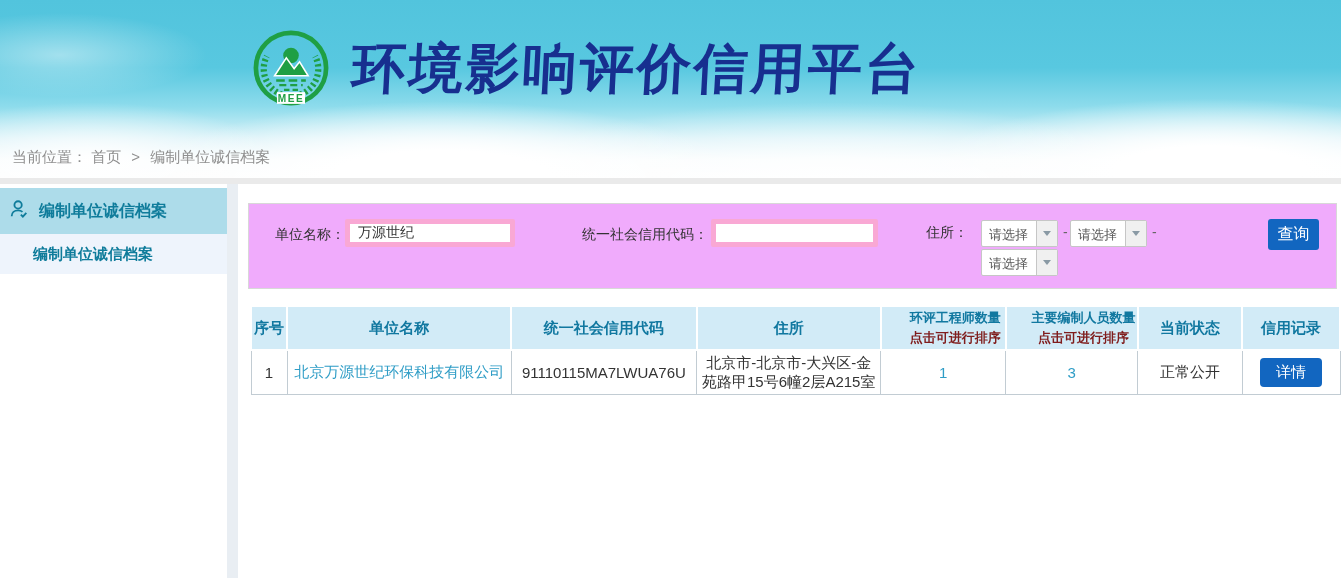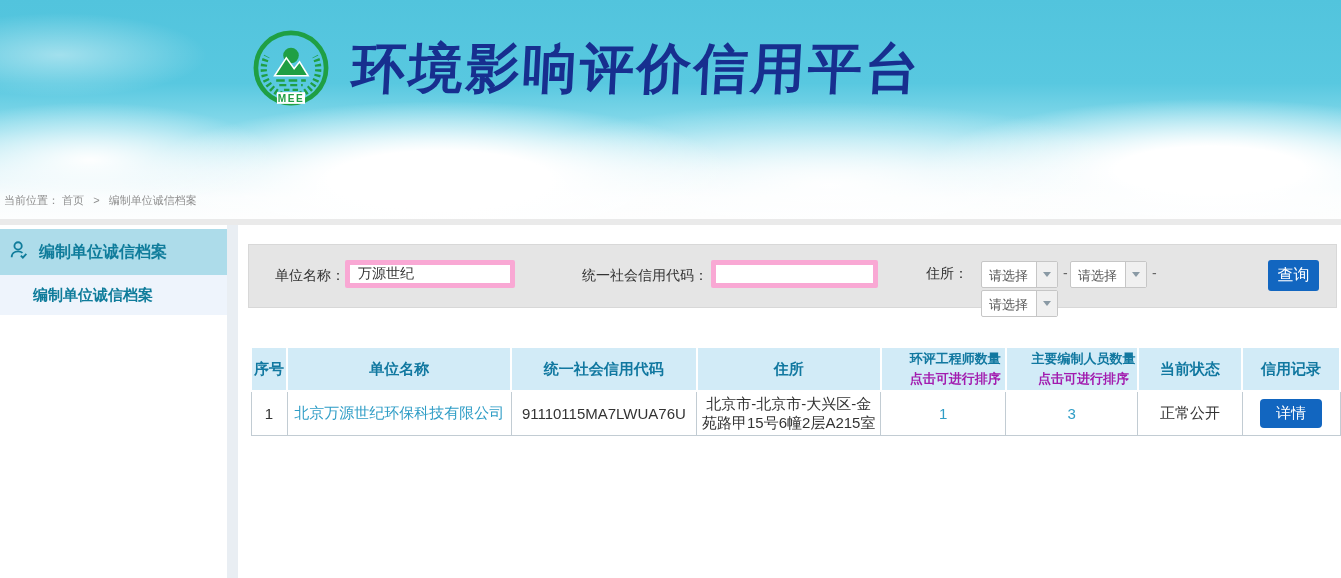--- a/index.html
+++ b/index.html
@@ -1,69 +1,69 @@
 <!DOCTYPE html>
 <html><head>
 <meta charset="utf-8">
 <style>
   * { margin:0; padding:0; box-sizing:border-box; }
   html,body { width:1341px; height:578px; overflow:hidden; background:#fff;
     font-family:"Liberation Sans","DejaVu Sans",sans-serif; }
 
   
-  .header { position:relative; width:1341px; height:219px;
+  .header { position:relative; width:1341px; height:178px;
     background:
       radial-gradient(ellipse 260px 80px at 90px 160px, rgba(255,255,255,.98), rgba(255,255,255,0) 72%),
       radial-gradient(ellipse 400px 105px at 440px 180px, rgba(255,255,255,1) 28%, rgba(255,255,255,0) 75%),
       radial-gradient(ellipse 470px 115px at 830px 185px, rgba(255,255,255,.96), rgba(255,255,255,0) 72%),
       radial-gradient(ellipse 380px 95px at 1210px 170px, rgba(255,255,255,1) 25%, rgba(255,255,255,0) 75%),
       radial-gradient(ellipse 210px 60px at 60px 55px, rgba(255,255,255,.45), rgba(255,255,255,0) 70%),
       linear-gradient(180deg,#52c4dd 0%,#58c8e0 38%,#8edcec 60%,#d9f2f8 78%,#f8fcfd 90%,#fdfefe 100%);
   }
   .logo { position:absolute; left:252px; top:29px; }
   .header-title { position:absolute; left:352px; top:33px; font-size:54px; font-weight:bold;
     color:#172f8f; letter-spacing:3px; transform:skewX(-3deg); white-space:nowrap; }
-  .breadcrumb { position:absolute; left:4px; bottom:11px; font-size:11px; color:#8f8f8f; }
+  .breadcrumb { position:absolute; left:12px; bottom:11px; font-size:15px; color:#8f8f8f; }
   .breadcrumb a { color:#8f8f8f; text-decoration:none; cursor:pointer; }
   .breadcrumb .sep { margin:0 6px; }
   .header-sep { height:6px; background:#eaeaea; }
 
   
   .content { display:flex; height:394px; }
   .sidebar { width:227px; padding-top:4px; background:#fff; }
   .side-item-active { height:46px; background:#addcea; display:flex; align-items:center;
     padding-left:8px; gap:9px; color:#0f7c9b; font-weight:bold; font-size:16px; cursor:pointer; }
   .side-item-sub { height:40px; line-height:40px; background:#eef4fc; padding-left:33px;
     color:#0f7c9b; font-weight:bold; font-size:15px; cursor:pointer; }
   .side-strip { width:11px; background:#e9eef3; }
   .main { position:relative; flex:1; background:#fff; }
 
   
-  .form-panel { position:absolute; left:10px; top:19px; width:1089px; height:64px;
-    border:1px solid #d8d8d8; background:#e5e5e5; }
+  .form-panel { position:absolute; left:10px; top:19px; width:1089px; height:86px;
+    border:1px solid #d8d8d8; background:#f0abfc; }
   .f-label { position:absolute; font-size:14px; color:#333; white-space:nowrap; }
   .f-input { position:absolute; height:28px; border:5px solid #f9a8d4; border-radius:2px;
     padding:0 8px; font-size:14px; color:#333; outline:none; }
   .sel { position:absolute; width:77px; height:27px; display:inline-flex;
     border:1px solid #c6c6c6; border-radius:2px; background:#fff; cursor:pointer; }
   .sel-text { flex:1; font-size:13px; color:#555; padding:5px 2px 0 7px; }
   .sel-arrow { width:21px; background:#f0f0f0; border-left:1px solid #c6c6c6;
     display:flex; align-items:center; justify-content:center; }
   .tri { width:0; height:0; border-left:4px solid transparent; border-right:4px solid transparent;
     border-top:5px solid #8a9aa5; }
   .dash { position:absolute; font-size:14px; color:#666; }
   .search-btn { position:absolute; left:1019px; top:15px; width:51px; height:31px;
     background:#1266c0; color:#fff; border:none; border-radius:3px; font-size:16px; cursor:pointer; }
 
   
   .result-table { position:absolute; left:12px; top:121px; border-collapse:collapse; table-layout:fixed; }
   .result-table th { background:#d2ebf7; color:#1178a0; font-size:15px; font-weight:bold;
     border:2px solid #fff; height:44px; padding:2px 1px; text-align:center; }
   .result-table th.small { font-size:13px; white-space:nowrap; cursor:pointer;padding-left:25px; }
-  .sort-hint { display:block; color:#a21caf; font-size:13px; font-weight:bold; margin-top:2px; }
+  .sort-hint { display:block; color:#7f1d1d; font-size:13px; font-weight:bold; margin-top:2px; }
   .result-table td { border:1px solid #c2ccd3; height:44px; background:#fff; text-align:center;
     font-size:15px; color:#333; padding:2px 4px; }
   .td-addr { font-size:14px; line-height:19px; }
   .link-teal { color:#2f9dc6; text-decoration:none; cursor:pointer; }
   .detail-btn { background:#1266c0; color:#fff; border:none; border-radius:4px;
     padding:5px 16px; font-size:15px; cursor:pointer; }
 </style>
 </head>
 <body>
 

